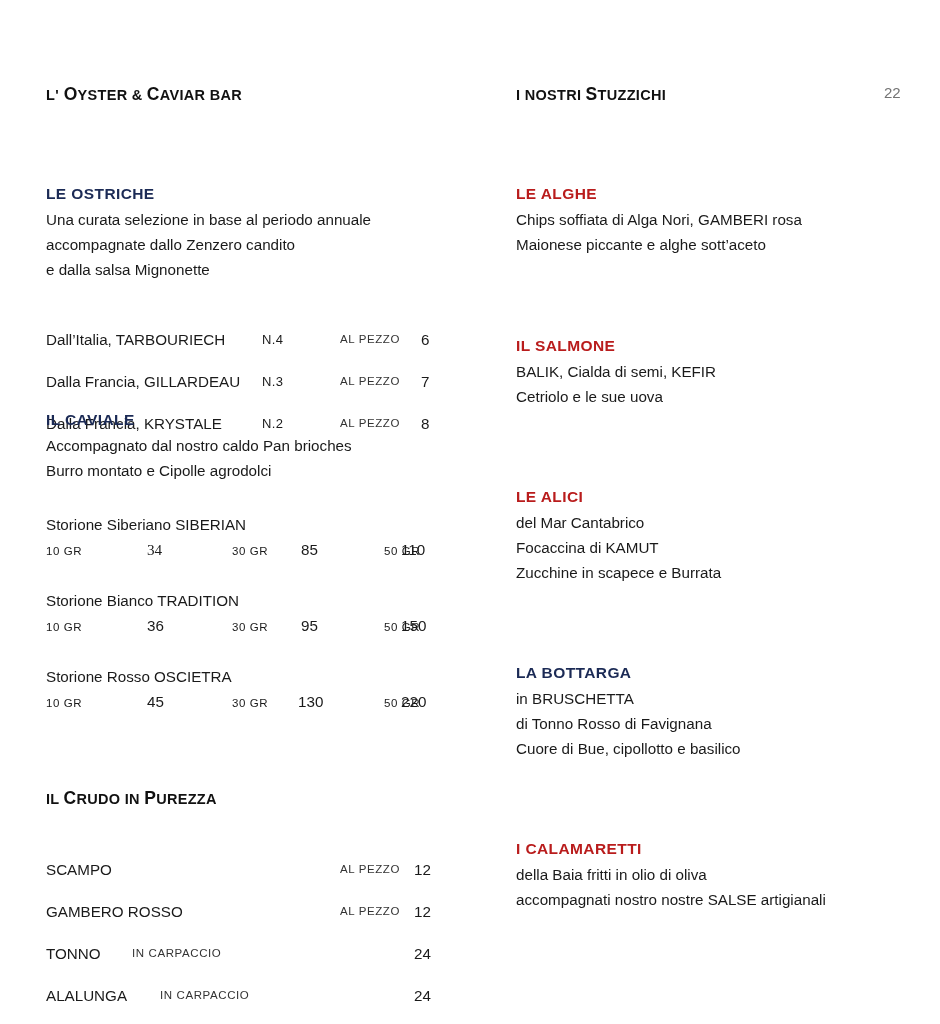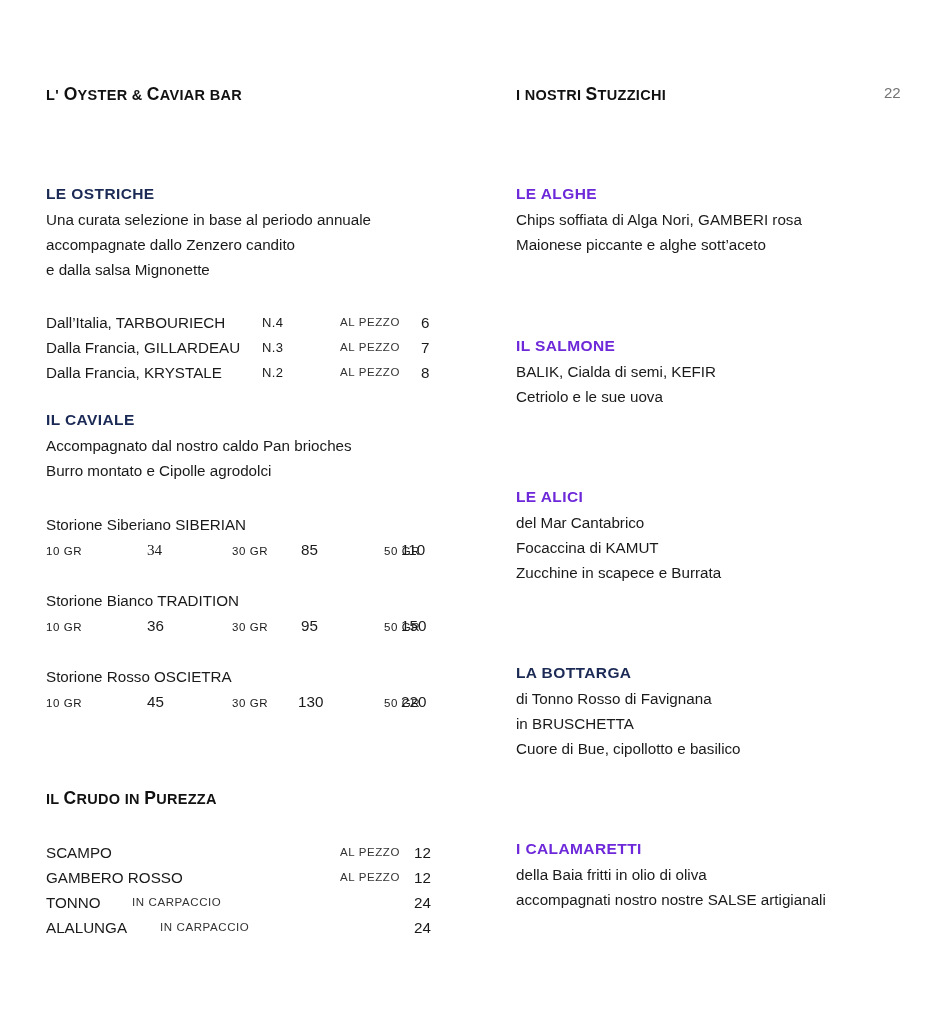--- a/index.html
+++ b/index.html
@@ -41,21 +41,21 @@
   
   .section { position: absolute; left: 0; }
   .sec-title {
     font-weight: bold;
     font-size: 15.5px;
     letter-spacing: 0.4px;
     color: #1b2a55;
     margin-bottom: 4px;
     white-space: nowrap;
   }
-  .sec-title.dark { color: #6d28d9; }
+  .sec-title.dark { color: #b91c1c; }
   .desc-line {
     font-size: 15.2px;
     line-height: 25px;
     color: #1a1a1a;
     white-space: nowrap;
   }
 
   
   .fancy-title {
     color: #111111;
@@ -66,20 +66,21 @@
   .fancy-title .sm { font-size: 14.5px; }
   .fancy-title .lg { font-size: 17.5px; }
 
   
   .price-row {
     position: relative;
     height: 25px;
     font-size: 15.2px;
     line-height: 25px;
     white-space: nowrap;
+    margin-top: 17px;
   }
   .price-row .name { position: absolute; left: 0; }
   .price-row .qty  { position: absolute; font-size: 13px; letter-spacing: .4px; }
   .price-row .unit { position: absolute; font-size: 11.5px; letter-spacing: .6px; color: #333; }
   .price-row .val  { position: absolute; }
   .small-cap { font-size: 11.5px; letter-spacing: .6px; }
 
   
   .cav-name {
     font-size: 15.2px;
@@ -222,22 +223,22 @@
 
   <div class="section" style="left:516px; top:488px;">
     <div class="sec-title dark">LE ALICI</div>
     <div class="desc-line">del Mar Cantabrico</div>
     <div class="desc-line">Focaccina di KAMUT</div>
     <div class="desc-line">Zucchine in scapece e Burrata</div>
   </div>
 
   <div class="section" style="left:516px; top:664px;">
     <div class="sec-title">LA BOTTARGA</div>
+    <div class="desc-line">in BRUSCHETTA</div>
     <div class="desc-line">di Tonno Rosso di Favignana</div>
-    <div class="desc-line">in BRUSCHETTA</div>
     <div class="desc-line">Cuore di Bue, cipollotto e basilico</div>
   </div>
 
   <div class="section" style="left:516px; top:840px;">
     <div class="sec-title dark">I CALAMARETTI</div>
     <div class="desc-line">della Baia fritti in olio di oliva</div>
     <div class="desc-line">accompagnati nostro nostre SALSE artigianali</div>
   </div>
 
 </div>

